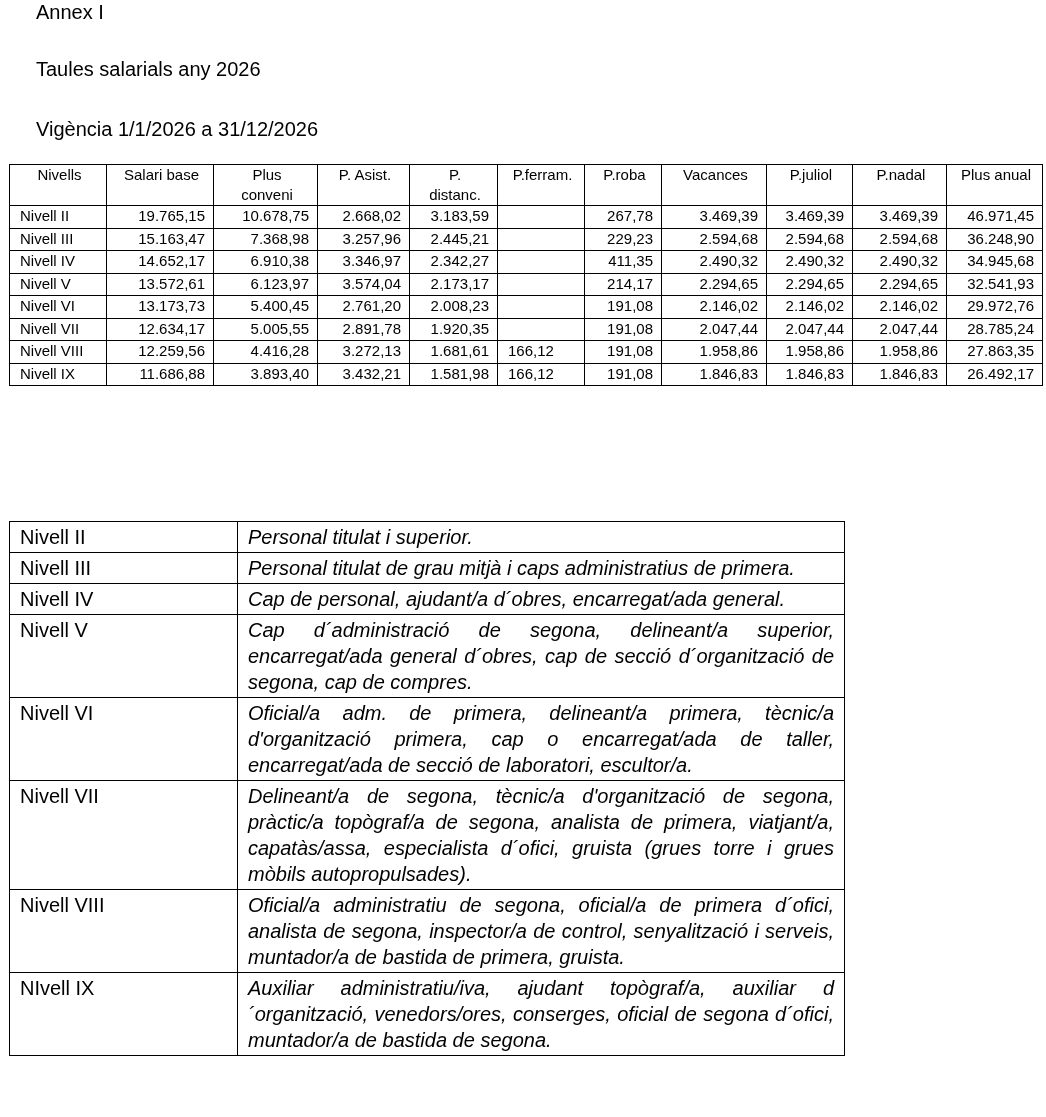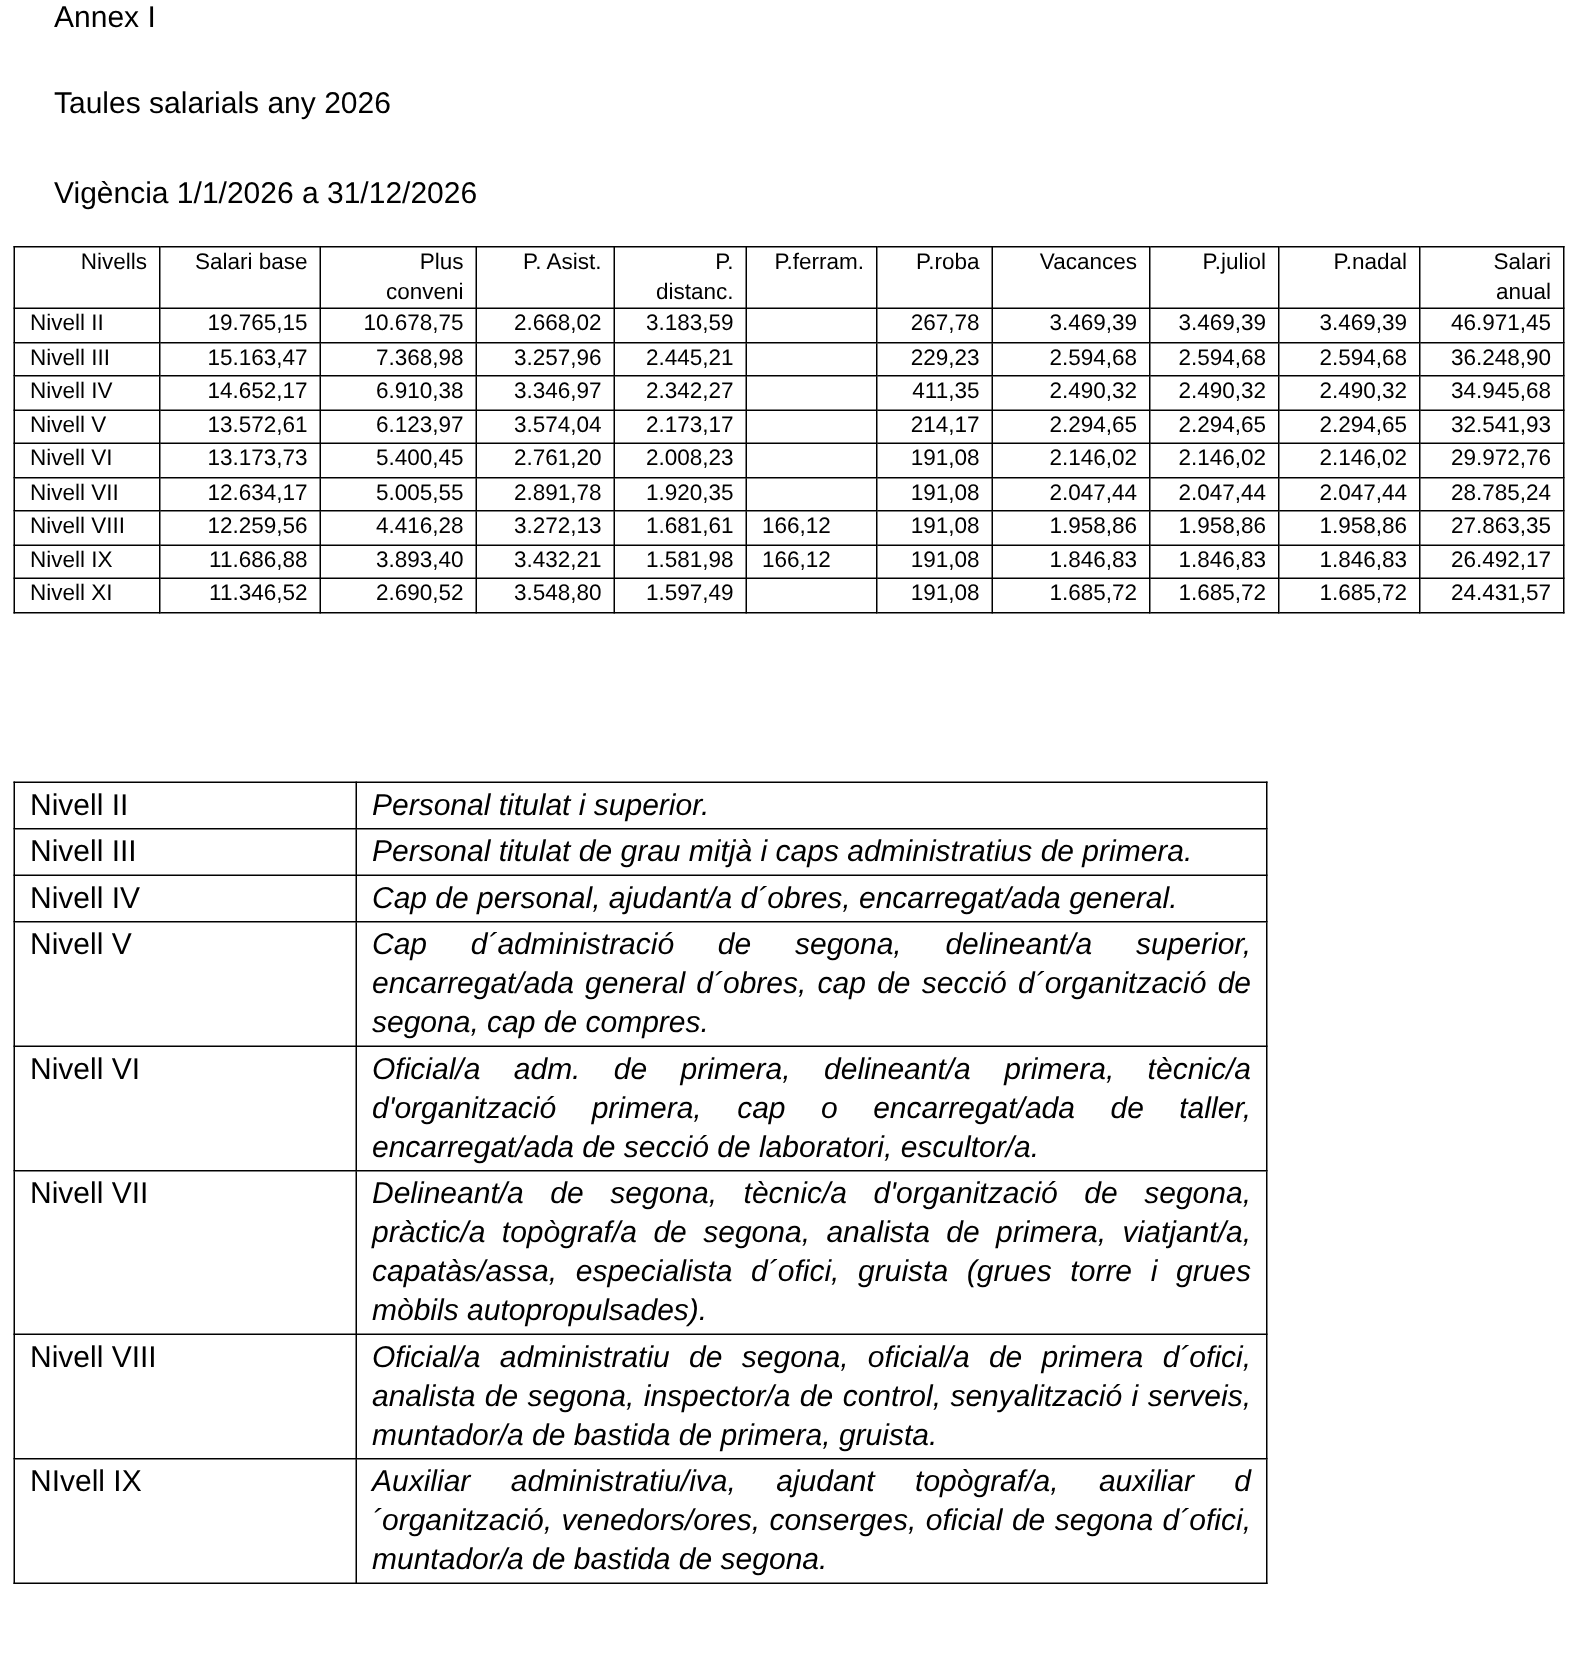--- a/index.html
+++ b/index.html
@@ -40,21 +40,21 @@
     table.salary th, table.salary td {
       border: 1px solid #000;
       padding: 0 8px 0 11px;
       font-weight: normal;
       vertical-align: top;
       line-height: 20px;
       height: 21.5px;
       white-space: nowrap;
     }
     table.salary th {
-      text-align: right;
+      text-align: center;
       white-space: normal;
       line-height: 20px;
       height: 40px;
       padding-top: 0;
     }
     table.salary td.num {
       text-align: right;
     }
     table.salary td.c-lvl { text-align: left; padding-left: 10px; }
     table.salary td.c-ferr { text-align: left; padding-left: 10px; }
@@ -110,21 +110,21 @@
         <th>Nivells</th>
         <th>Salari base</th>
         <th>Plus conveni</th>
         <th>P. Asist.</th>
         <th>P. distanc.</th>
         <th>P.ferram.</th>
         <th>P.roba</th>
         <th>Vacances</th>
         <th>P.juliol</th>
         <th>P.nadal</th>
-        <th>Salari anual</th>
+        <th>Plus anual</th>
       </tr>
   </thead>
   <tbody id="salary-body">
       <tr>
         <td class="c-lvl">Nivell II</td>
         <td class="num">19.765,15</td>
         <td class="num">10.678,75</td>
         <td class="num">2.668,02</td>
         <td class="num">3.183,59</td>
         <td class="num c-ferr" style="text-align: left;"></td>
@@ -218,33 +218,20 @@
         <td class="num">3.893,40</td>
         <td class="num">3.432,21</td>
         <td class="num">1.581,98</td>
         <td class="num c-ferr" style="text-align: left;">166,12</td>
         <td class="num">191,08</td>
         <td class="num">1.846,83</td>
         <td class="num">1.846,83</td>
         <td class="num">1.846,83</td>
         <td class="num">26.492,17</td>
       </tr>
-      <tr>
-        <td class="c-lvl">Nivell XI</td>
-        <td class="num">11.346,52</td>
-        <td class="num">2.690,52</td>
-        <td class="num">3.548,80</td>
-        <td class="num">1.597,49</td>
-        <td class="num c-ferr" style="text-align: left;"></td>
-        <td class="num">191,08</td>
-        <td class="num">1.685,72</td>
-        <td class="num">1.685,72</td>
-        <td class="num">1.685,72</td>
-        <td class="num">24.431,57</td>
-      </tr>
     </tbody>
 </table>
 
 <table class="cat">
   <tbody id="cat-body">
       <tr>
         <td class="lvl">Nivell II</td>
         <td class="desc">Personal titulat i superior.</td>
       </tr>
       <tr>

